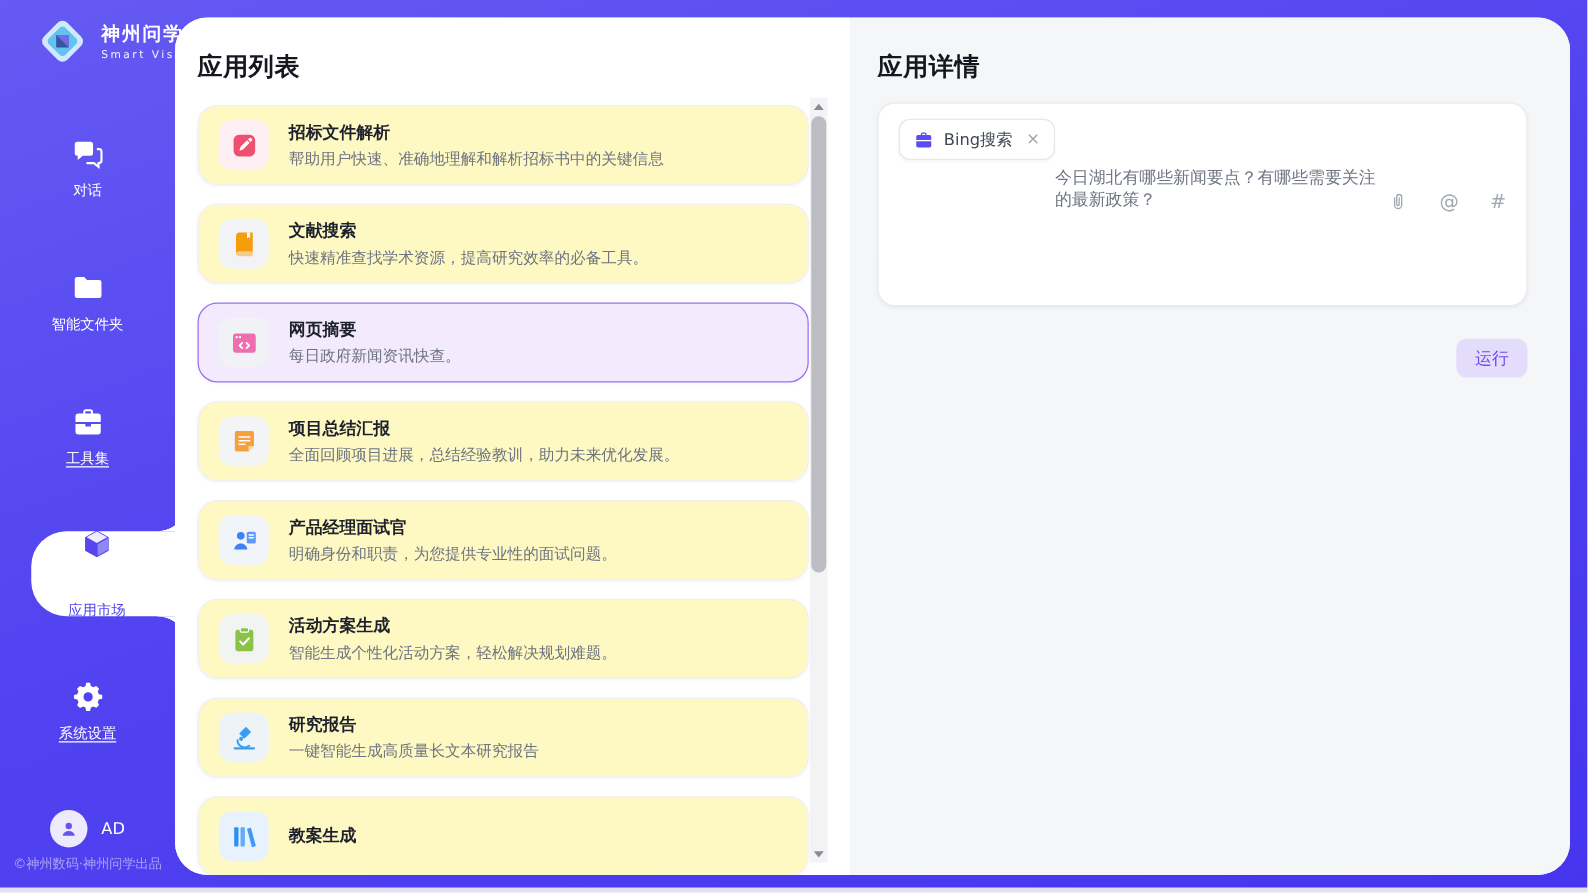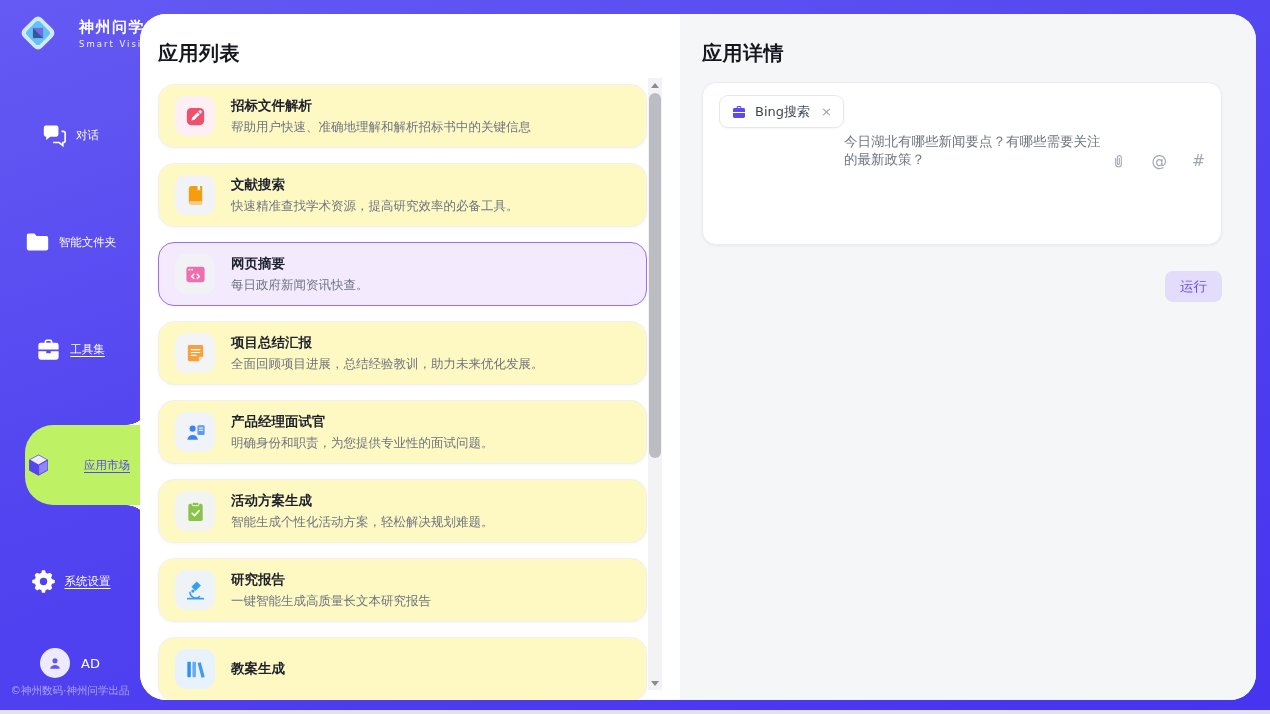--- a/index.html
+++ b/index.html
@@ -7,32 +7,32 @@
   body {
     position:relative; overflow:hidden; background:#e3e0f4;
     font-family:"DejaVu Sans","Liberation Sans",sans-serif;
   }
   
   .frame { position:absolute; left:0; top:0; width:1270px; height:710px;
     background:linear-gradient(160deg,#655af3 0%,#5244f0 45%,#4634ef 100%); }
 
   
   .sidebar { position:absolute; left:0; top:0; width:140px; height:710px; z-index:3; }
-  .logo-row { position:absolute; top:11px; left:16px; display:flex; align-items:center; gap:19px; }
+  .logo-row { position:absolute; top:11px; left:28px; display:flex; align-items:center; gap:9px; }
   .logo-diamond svg { width:44px; height:44px; display:block; }
   .brand-name { color:#fff; font-size:15px; font-weight:700; letter-spacing:1.5px; white-space:nowrap; }
   .brand-sub { color:rgba(255,255,255,.92); font-size:8.5px; letter-spacing:2px; margin-top:2px; white-space:nowrap; }
 
   .sidebar-nav { position:absolute; top:104px; left:0; width:140px; display:flex; flex-direction:column; gap:45px; }
-  .nav-item { height:62px; display:flex; flex-direction:row; align-items:center; justify-content:center; gap:8px; color:#fff; cursor:pointer; position:relative; }
+  .nav-item { height:62px; display:flex; flex-direction:column; align-items:center; justify-content:center; gap:8px; color:#fff; cursor:pointer; position:relative; }
   .nav-icon { width:27px; height:27px; color:#fff; }
   .nav-icon svg { width:100%; height:100%; display:block; }
   .nav-label { font-size:11.5px; color:#fff; }
   .u { text-decoration:underline; text-underline-offset:3px; }
-  .nav-item.active { background:#bef264; margin-left:25px; border-radius:28px 0 0 28px; height:80px; padding-right:10px;gap:32px; }
+  .nav-item.active { background:#ffffff; margin-left:25px; border-radius:28px 0 0 28px; height:68px; padding-right:10px;gap:32px; }
   .nav-item.active .nav-label { color:#5546f0; }
   .nav-item.active .nav-icon { color:#5546f0; }
   .nav-item.active::before { content:""; position:absolute; right:-10px; top:-24px; width:24px; height:24px;
     background:radial-gradient(circle 24px at 0 0, rgba(0,0,0,0) 0 23.5px, #fff 24px); }
   .nav-item.active::after { content:""; position:absolute; right:-10px; bottom:-24px; width:24px; height:24px;
     background:radial-gradient(circle 24px at 0 100%, rgba(0,0,0,0) 0 23.5px, #fff 24px); }
 
   .user-row { position:absolute; left:0; bottom:32px; width:140px; display:flex; align-items:center; justify-content:center; gap:11px; cursor:pointer; }
   .avatar { width:30px; height:30px; border-radius:50%; background:#eceafc; display:flex; align-items:center; justify-content:center; color:#6555ef; }
   .avatar svg { width:18px; height:18px; }

